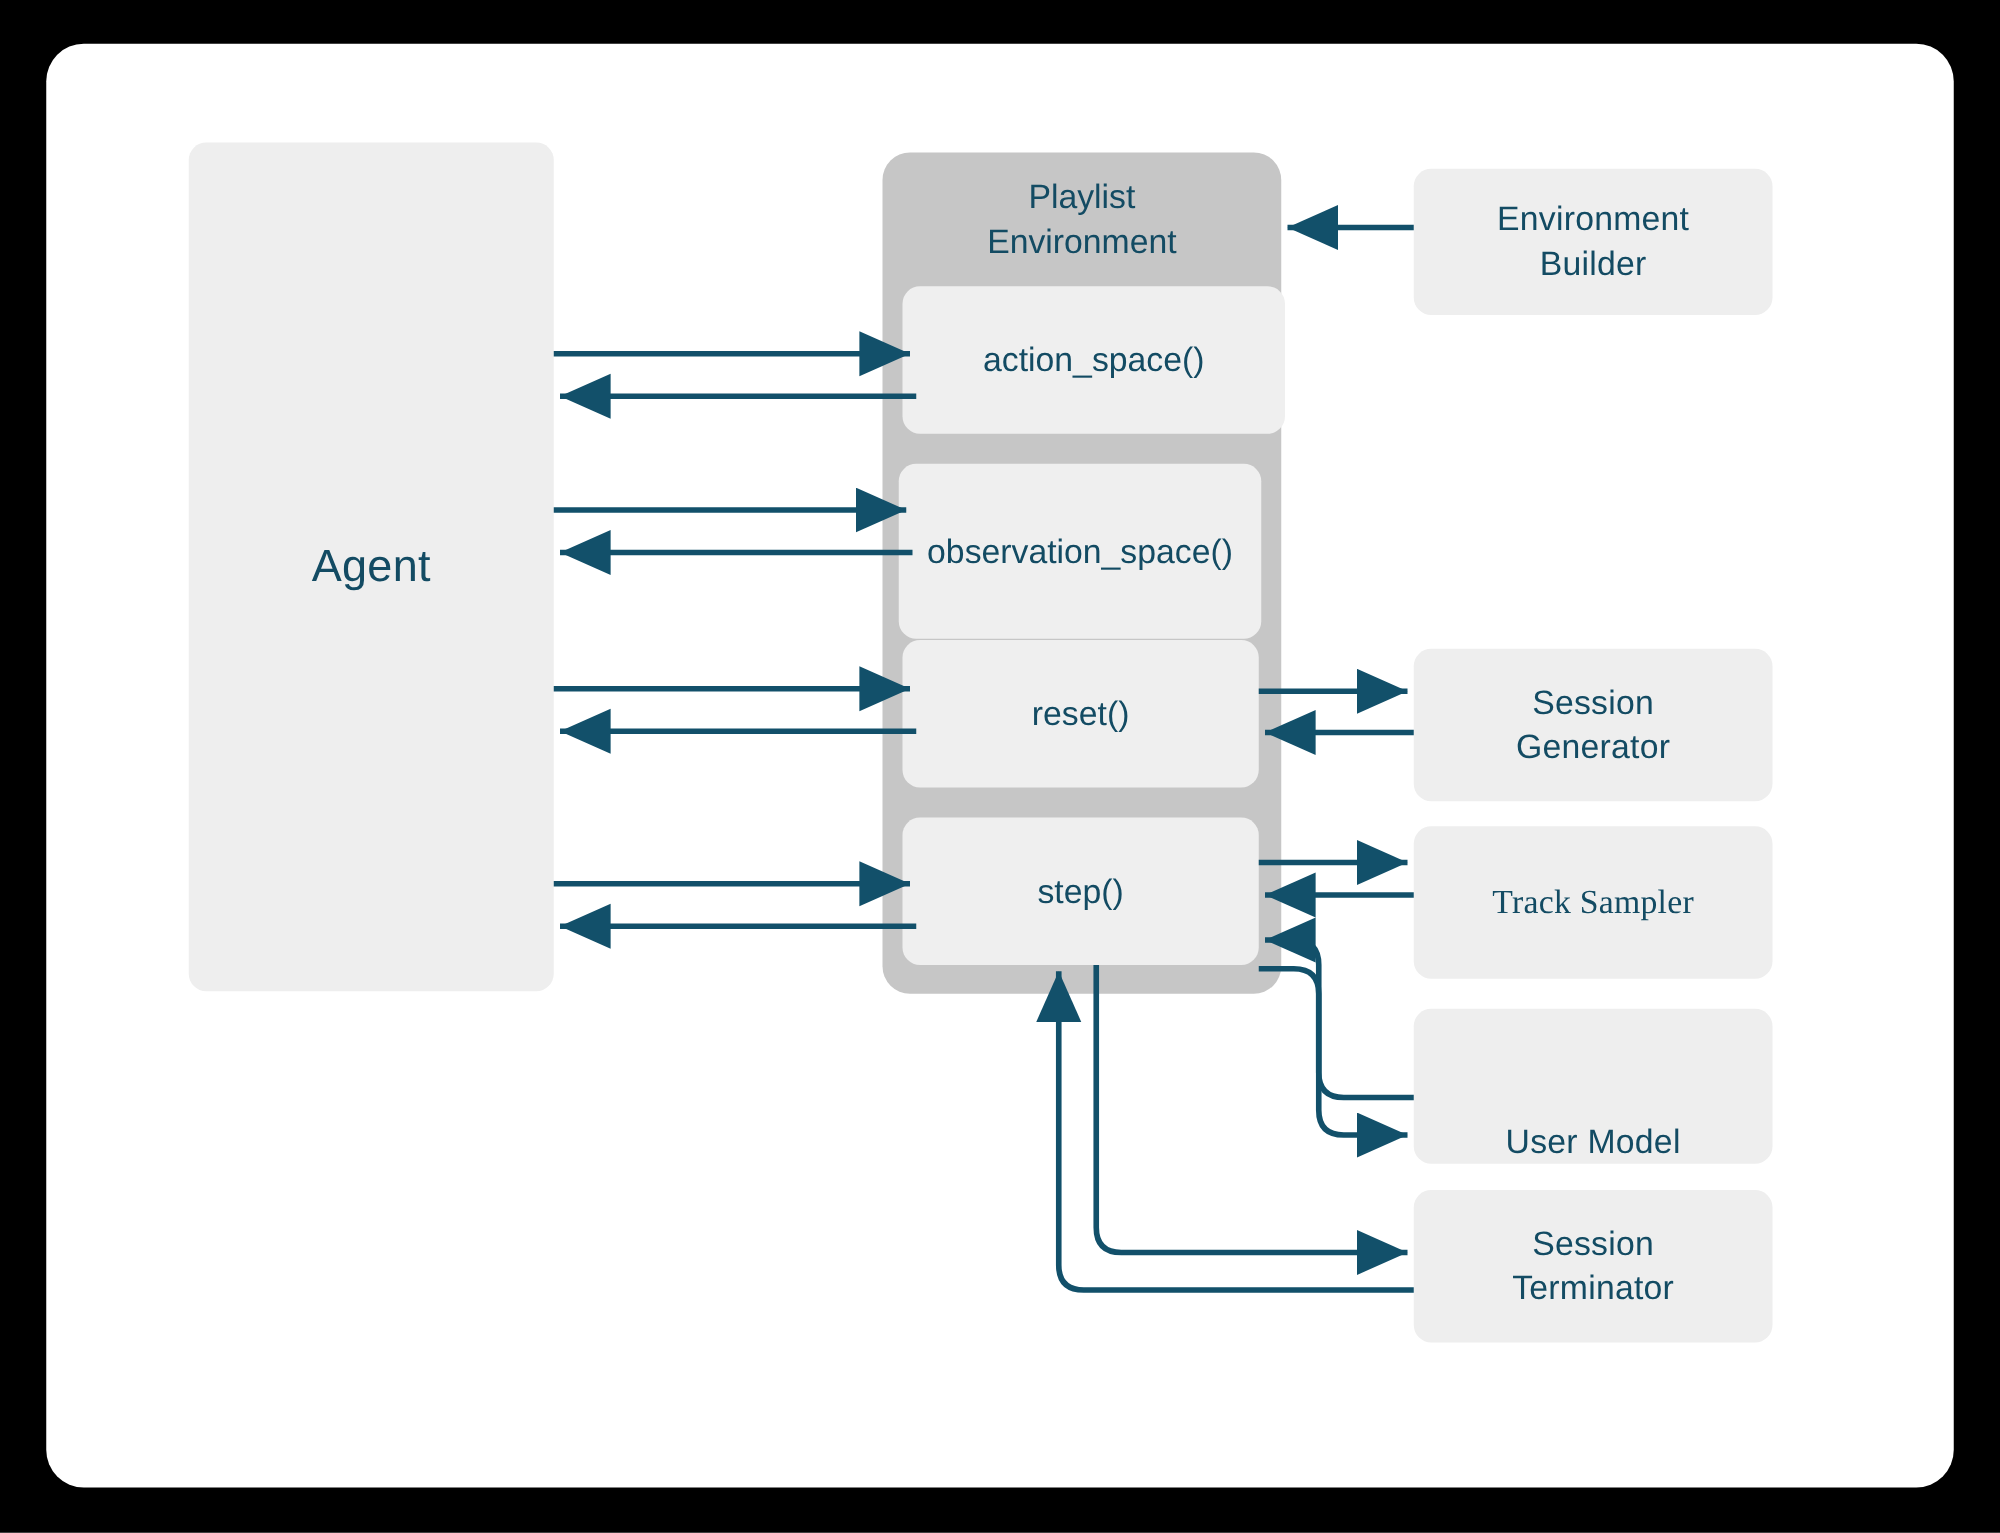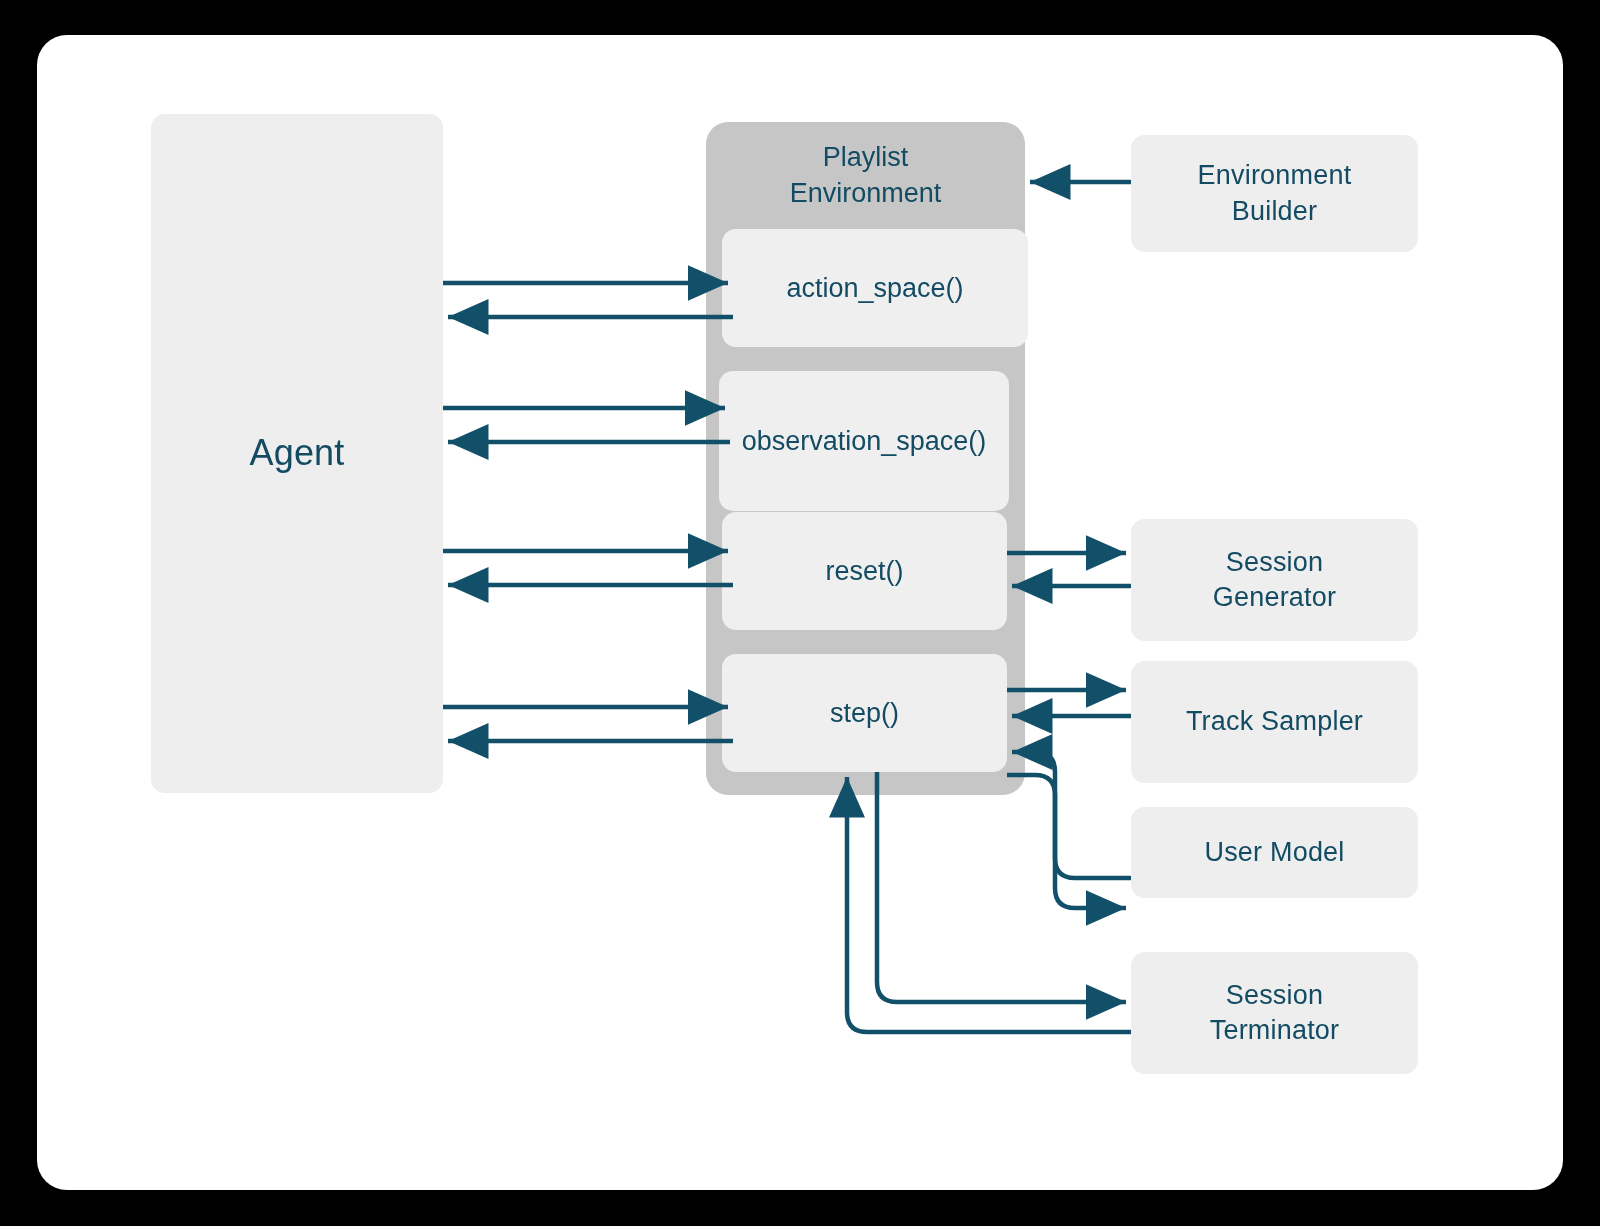--- a/index.html
+++ b/index.html
@@ -83,22 +83,22 @@
     color: #134b63;
     font-size: 27px;
   }
   #action-space-box      { left: 722px; top: 229px; width: 306px; height: 118px; }
   #observation-space-box { left: 719px; top: 371px; width: 290px; height: 140px; }
   #reset-box             { left: 722px; top: 512px; width: 285px; height: 118px; }
   #step-box              { left: 722px; top: 654px; width: 285px; height: 118px; }
 
   #environment-builder-box { left: 1131px; top: 135px; width: 287px; height: 117px; }
   #session-generator-box   { left: 1131px; top: 519px; width: 287px; height: 122px; }
-  #track-sampler-box       { left: 1131px; top: 661px; width: 287px; height: 122px; }
-  #user-model-box          { left: 1131px; top: 807px; width: 287px; height: 91px; }
+  #track-sampler-box       { left: 1131px; top: 661px; width: 287px; height: 122px; font-family: Liberation Serif, serif; }
+  #user-model-box          { left: 1131px; top: 807px; width: 287px; height: 124px; align-items: flex-end; }
   #session-terminator-box  { left: 1131px; top: 952px; width: 287px; height: 122px; }
 </style>
 </head>
 <body>
 
 <div id="stage">
 
   <div id="card"></div>
 
   <div class="node" id="agent-box">

